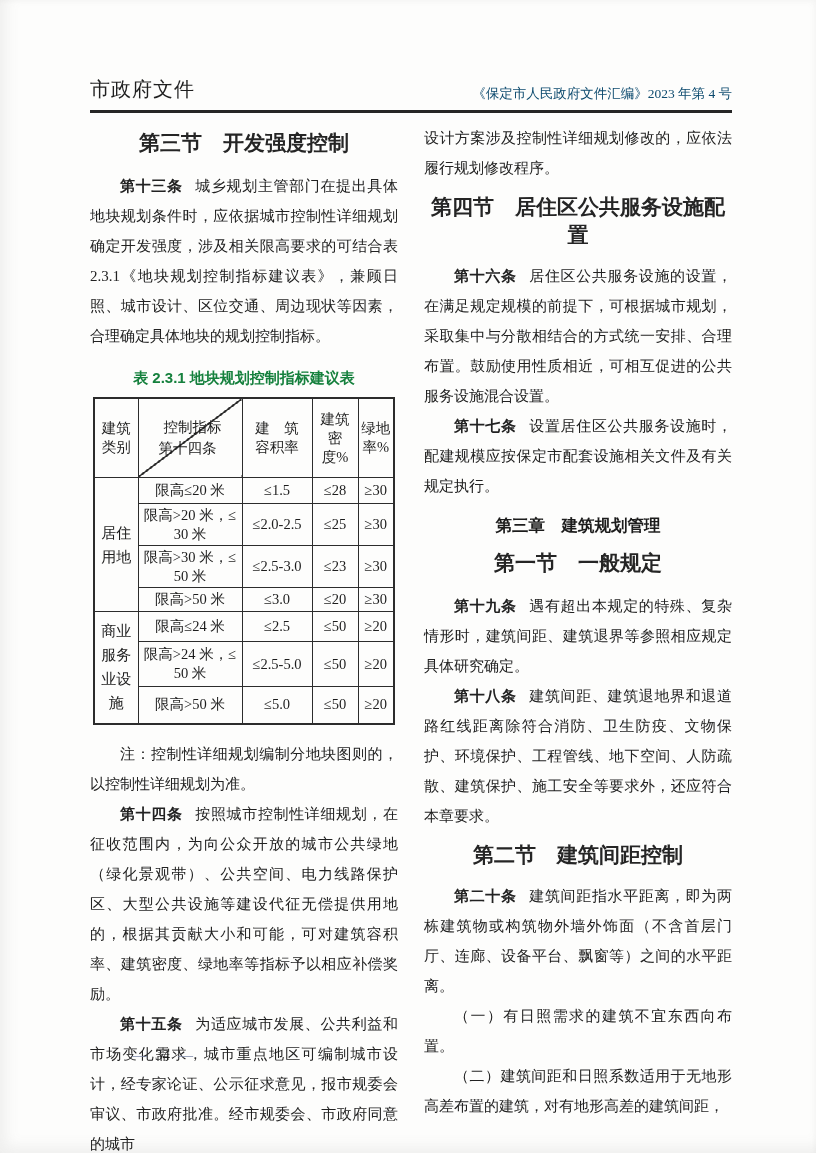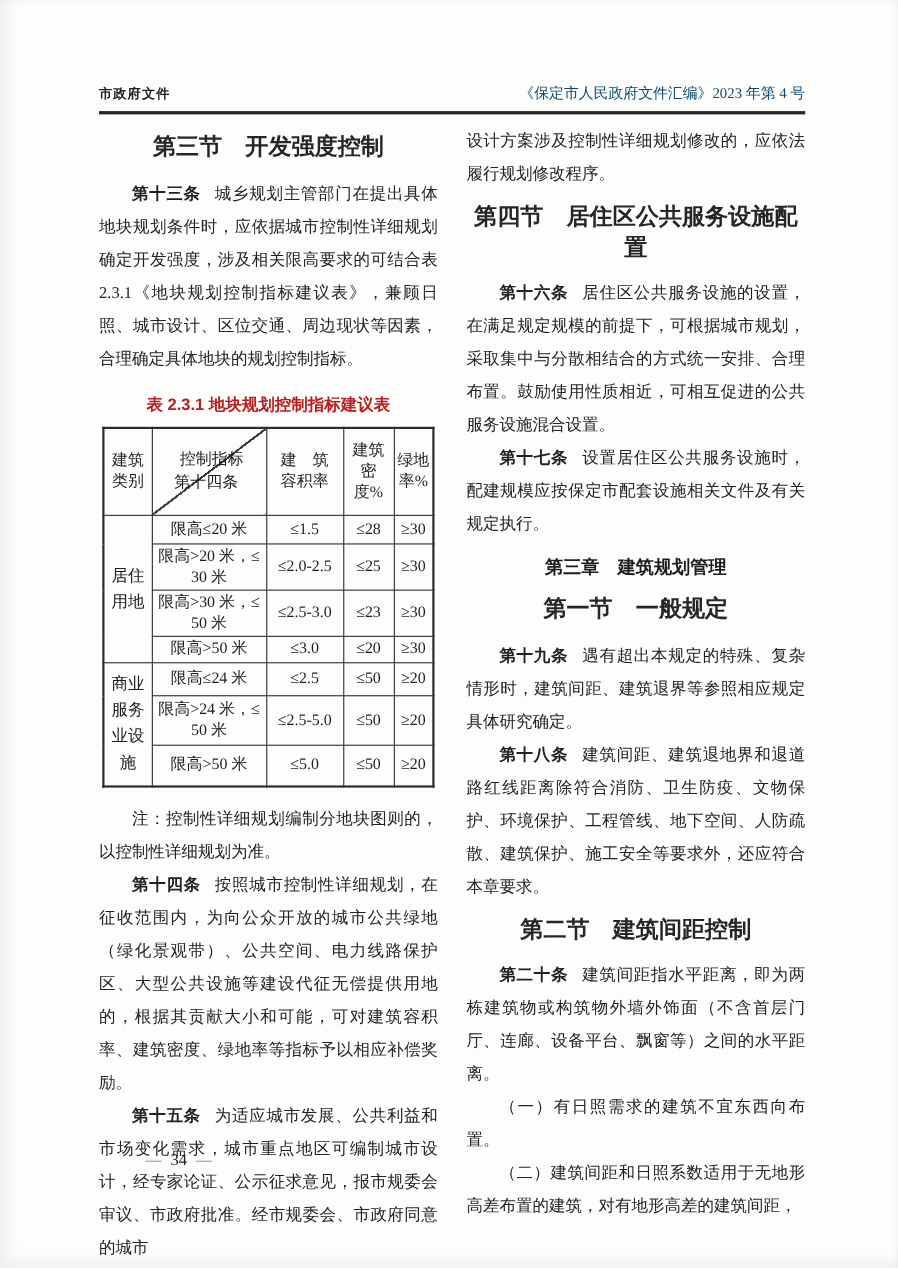--- a/index.html
+++ b/index.html
@@ -9,35 +9,35 @@
     font-family:"Liberation Serif", serif;
     color:#1f1f1f;
     position:relative;
     overflow:hidden;
     box-shadow:inset 6px -6px 14px rgba(120,120,120,.10), inset -2px 2px 4px rgba(150,150,150,.05);
   }
   .content{position:absolute;left:90px;top:76px;width:642px;}
   
   .hdr{display:flex;justify-content:space-between;align-items:flex-end;
        border-bottom:3px solid #262626;padding-bottom:7px;}
-  .hdr-left{font-family:"Liberation Sans",sans-serif;font-weight:bold;font-size:12px;letter-spacing:1px;}
+  .hdr-left{font-family:"Liberation Sans",sans-serif;font-weight:normal;font-size:20px;letter-spacing:1px;}
   .hdr-right{font-size:13.5px;color:#0c4a6e;}
   
   .cols{display:flex;gap:26px;margin-top:10px;}
   .col{flex:1;min-width:0;}
   p{margin:0;font-size:15px;line-height:30px;text-align:justify;color:#222;}
   .indent{text-indent:2em;}
   .lead{font-family:"Liberation Sans",sans-serif;font-weight:bold;margin-right:.85em;}
   .h-sec{font-family:"Liberation Sans",sans-serif;font-weight:bold;font-size:21px;
          text-align:center;line-height:28px;color:#252525;}
   .h-chap{font-family:"Liberation Sans",sans-serif;font-weight:bold;font-size:16.5px;
           text-align:center;line-height:28px;color:#1c1c1c;}
   
   .tbl-title{font-family:"Liberation Sans",sans-serif;font-weight:bold;font-size:15px;
-             text-align:center;line-height:30px;margin-top:12px;color:#b91c1c;}
+             text-align:center;line-height:30px;margin-top:12px;color:#15803d;}
   table{border-collapse:collapse;margin:4px auto 0 auto;width:300px;table-layout:fixed;}
   td{border:1.6px solid #2c2c2c;text-align:center;vertical-align:middle;
      font-size:14.5px;line-height:19px;padding:1px 2px;color:#1d1d1d;}
   table{border:2.2px solid #2c2c2c;}
   .cat-cell div{word-break:break-all;line-height:24px;font-size:15px;}
   .diag{position:relative;padding:16px;
         background:linear-gradient(to bottom right,transparent calc(50% - 0.9px),#2c2c2c calc(50% - 0.9px),#2c2c2c calc(50% + 0.9px),transparent calc(50% + 0.9px));}
   .diag .dtop{text-align:right;padding:3px 4px 0 0;font-size:14.5px;}
   .diag .dbot{text-align:left;padding:2px 0 3px 4px;font-size:14.5px;}
   .req{word-break:break-all;}

